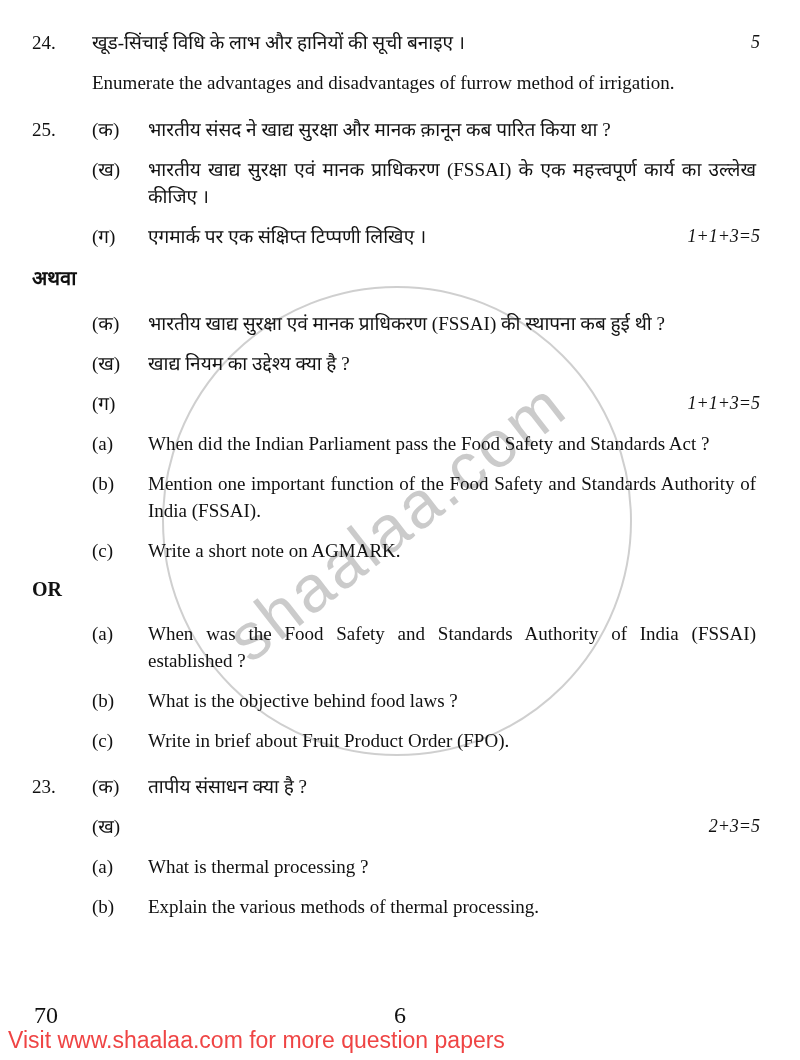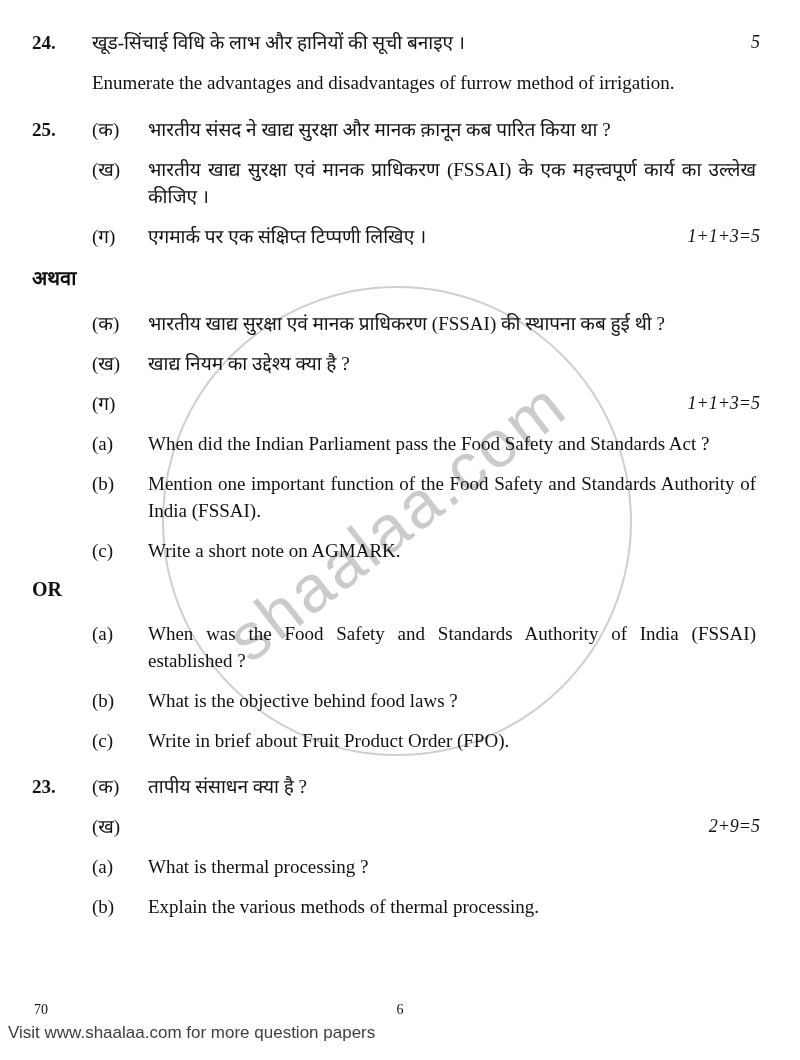--- a/index.html
+++ b/index.html
@@ -22,21 +22,21 @@
     position:relative;
     margin-bottom:13px;
     line-height:1.42;
     font-size:19px;
   }
   .row.q-start{margin-top:20px;}
   .row:first-child{margin-top:0;}
   .qnum{
     width:60px;
     flex:0 0 60px;
-    font-weight:bold;
+    font-weight:normal;
   }
   .plabel{
     width:56px;
     flex:0 0 56px;
   }
   .ptext{
     flex:1 1 auto;
     text-align:justify;
     padding-right:4px;
   }
@@ -73,31 +73,31 @@
     color:rgba(125,125,125,0.40);
     white-space:nowrap;
   }
   
   .footer{
     position:absolute;
     left:0;right:0;
     bottom:34px;
     height:24px;
     z-index:2;
-    font-size:14px;
+    font-size:24px;
   }
   .footer .code{position:absolute;left:34px;top:0;}
   .footer .pageno{position:absolute;left:0;right:0;top:0;text-align:center;}
   .banner{
     position:absolute;
-    left:8px;bottom:17px;
+    left:8px;bottom:6px;
     z-index:2;
     font-family:"Liberation Sans","DejaVu Sans",sans-serif;
-    font-size:17px;
-    color:#404040;
+    font-size:23px;
+    color:#ef4444;
   }
 </style>
 </head>
 <body>
 
 <div class="watermark">
   <span>shaalaa.com</span>
 </div>
 
 <div class="sheet">
@@ -175,21 +175,21 @@
         <div class="ptext short">Write in brief about Fruit Product Order (FPO).</div>
       </div>
       <div class="row q-start" lang="hi">
         <div class="qnum">23.</div>
         <div class="plabel">(क)</div>
         <div class="ptext short">तापीय संसाधन क्या है ?</div>
       </div>
       <div class="row" lang="hi">
         <div class="qnum"></div>
         <div class="plabel">(ख)</div>
-        <div class="marks">2+9=5</div>
+        <div class="marks">2+3=5</div>
       </div>
       <div class="row">
         <div class="qnum"></div>
         <div class="plabel">(a)</div>
         <div class="ptext short">What is thermal processing ?</div>
       </div>
       <div class="row">
         <div class="qnum"></div>
         <div class="plabel">(b)</div>
         <div class="ptext short">Explain the various methods of thermal processing.</div>

